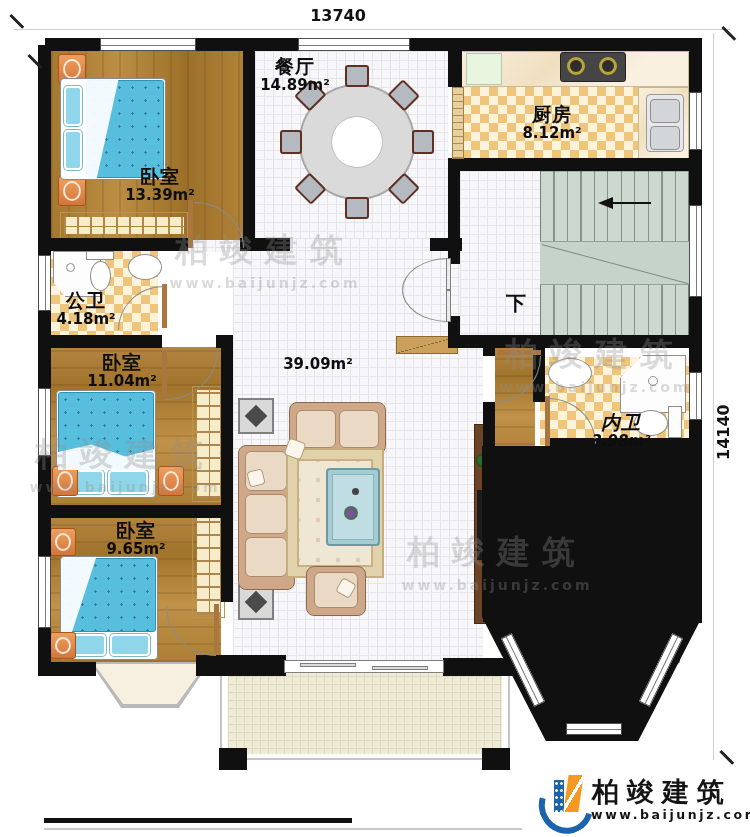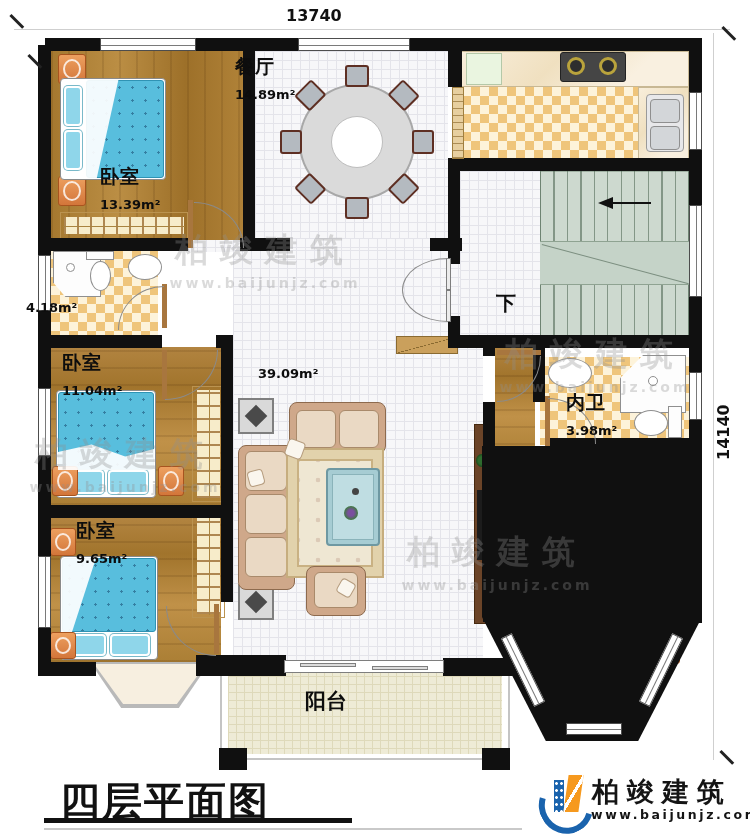--- a/index.html
+++ b/index.html
@@ -39,23 +39,23 @@
   .oval{background:#fff;border:1.5px solid #8f8f8f;border-radius:50%;}
   .fixt{background:#fdfdfd;border:1.5px solid #8f8f8f;}
   .leaf{position:absolute;background:#a8763e;z-index:46;}
   .gleaf{position:absolute;background:#ececec;border:1px solid #7e7e7e;box-sizing:border-box;z-index:46;}
   .arc{position:absolute;z-index:46;box-sizing:border-box;}
   .arc-tr{border-top:1.6px solid #8a8a8a;border-right:1.6px solid #8a8a8a;border-top-right-radius:100% 100%;}
   .arc-tl{border-top:1.6px solid #8a8a8a;border-left:1.6px solid #8a8a8a;border-top-left-radius:100% 100%;}
   .arc-br{border-bottom:1.6px solid #8a8a8a;border-right:1.6px solid #8a8a8a;border-bottom-right-radius:100% 100%;}
   .arc-bl{border-bottom:1.6px solid #8a8a8a;border-left:1.6px solid #8a8a8a;border-bottom-left-radius:100% 100%;}
   .slider{position:absolute;z-index:44;background-color:#e7cf9f;border:1px solid #a07f3f;background-image:repeating-linear-gradient(0deg,rgba(130,95,35,.6) 0 1px,transparent 1px 7px);box-sizing:border-box;}
-  .rlabel{position:absolute;z-index:60;color:#0d0d0d;font-weight:bold;line-height:1.12;}
+  .rlabel{position:absolute;z-index:60;text-align:center;color:#0d0d0d;font-weight:bold;line-height:1.12;}
   .rname{display:block;font-size:19px;letter-spacing:1px;}
-  .rarea{display:block;font-size:13px;margin-top:11px;}
+  .rarea{display:block;font-size:15px;}
   .wm{position:absolute;z-index:55;color:#8f8f8f;opacity:.32;font-weight:bold;text-align:center;white-space:nowrap;pointer-events:none;}
   .wm-big{display:block;font-size:33px;letter-spacing:12px;}
   .wm-small{display:block;font-size:14px;letter-spacing:3px;margin-top:2px;}
   .dim{position:absolute;z-index:70;color:#111;font-weight:bold;font-size:16px;}
   .tick{position:absolute;width:18px;height:2.5px;background:#222;transform:rotate(45deg);z-index:70;}
   .dimline{position:absolute;background:#cfcfcf;z-index:5;}
   .tri-left{position:absolute;z-index:14;width:0;height:0;border-top:6px solid transparent;border-bottom:6px solid transparent;border-right:15px solid #111;}
   .clip{position:absolute;}
   #titleblock{position:absolute;left:0;top:770px;width:750px;height:67px;z-index:80;}
   .tb-title{position:absolute;left:60px;top:4px;font-size:40px;font-weight:bold;color:#111;letter-spacing:2px;}
@@ -74,21 +74,21 @@
 <body>
 
 <div id="plan">
 
   <div class="dimline" style="left:14px;top:29px;width:716px;height:1px;"></div>
   <div class="dimline" style="left:713px;top:33px;width:1px;height:727px;"></div>
   <div class="tick" style="left:8px;top:20px;"></div>
   <div class="tick" style="left:26px;top:60px;"></div>
   <div class="tick" style="left:720px;top:32px;"></div>
   <div class="tick" style="left:718px;top:756px;"></div>
-  <div class="dim" style="left:286px;top:6px;width:160px;">13740</div>
+  <div class="dim" style="left:258px;top:6px;width:160px;text-align:center;">13740</div>
   <div class="dim" style="left:714px;top:340px;height:120px;writing-mode:vertical-rl;transform:rotate(180deg);">14140</div>
 
   <div class="wood" style="left:51px;top:51px;width:192px;height:189px;"></div>
   <div class="tile" style="left:255px;top:51px;width:193px;height:200px;"></div>
   <div class="tile" style="left:188px;top:238px;width:260px;height:14px;"></div>
   <div class="tile" style="left:233px;top:250px;width:250px;height:412px;"></div>
   <div class="tile" style="left:460px;top:171px;width:80px;height:164px;"></div>
   <div class="checker" style="left:462px;top:87px;width:176px;height:74px;"></div>
   <div class="checker" style="left:51px;top:250px;width:107px;height:85px;"></div>
   <div class="checker" style="left:540px;top:357px;width:149px;height:88px;"></div>
@@ -286,44 +286,47 @@
   </div>
 
   <div class="rlabel" style="left:100px;top:166px;width:120px;">
     <span class="rname">卧室</span>
     <span class="rarea">13.39m²</span>
   </div>
   <div class="rlabel" style="left:235px;top:56px;width:120px;">
     <span class="rname">餐厅</span>
     <span class="rarea">14.89m²</span>
   </div>
+  <div class="rlabel" style="left:492px;top:104px;width:120px;">
+    <span class="rname">厨房</span>
+    <span class="rarea">8.12m²</span>
+  </div>
   <div class="rlabel" style="left:496px;top:292px;width:40px;font-size:20px;">下</div>
   <div class="rlabel" style="left:26px;top:290px;width:120px;">
+    <span class="rname">公卫</span>
     <span class="rarea">4.18m²</span>
   </div>
   <div class="rlabel" style="left:62px;top:352px;width:120px;">
     <span class="rname">卧室</span>
     <span class="rarea">11.04m²</span>
   </div>
   <div class="rlabel" style="left:258px;top:356px;width:120px;">
     <span class="rarea">39.09m²</span>
   </div>
-  <div class="rlabel" style="left:566px;top:392px;width:110px;">
+  <div class="rlabel" style="left:566px;top:412px;width:110px;font-style:italic;">
     <span class="rname">内卫</span>
     <span class="rarea">3.98m²</span>
   </div>
   <div class="rlabel" style="left:76px;top:520px;width:120px;">
     <span class="rname">卧室</span>
     <span class="rarea">9.65m²</span>
   </div>
-  <div class="rlabel" style="left:305px;top:690px;width:120px;font-size:21px;">阳台</div>
 </div>
 
 <div id="titleblock">
-  <div class="tb-title">四层平面图</div>
   <div class="tb-uline1"></div>
   <div class="tb-uline2"></div>
   <div class="tb-info">
   </div>
   <div class="logo-icon">
     <span class="logo-swoosh"></span>
     <span class="logo-b1"></span>
     <span class="logo-b2"></span>
   </div>
   <div class="logo-text">柏竣建筑</div>

